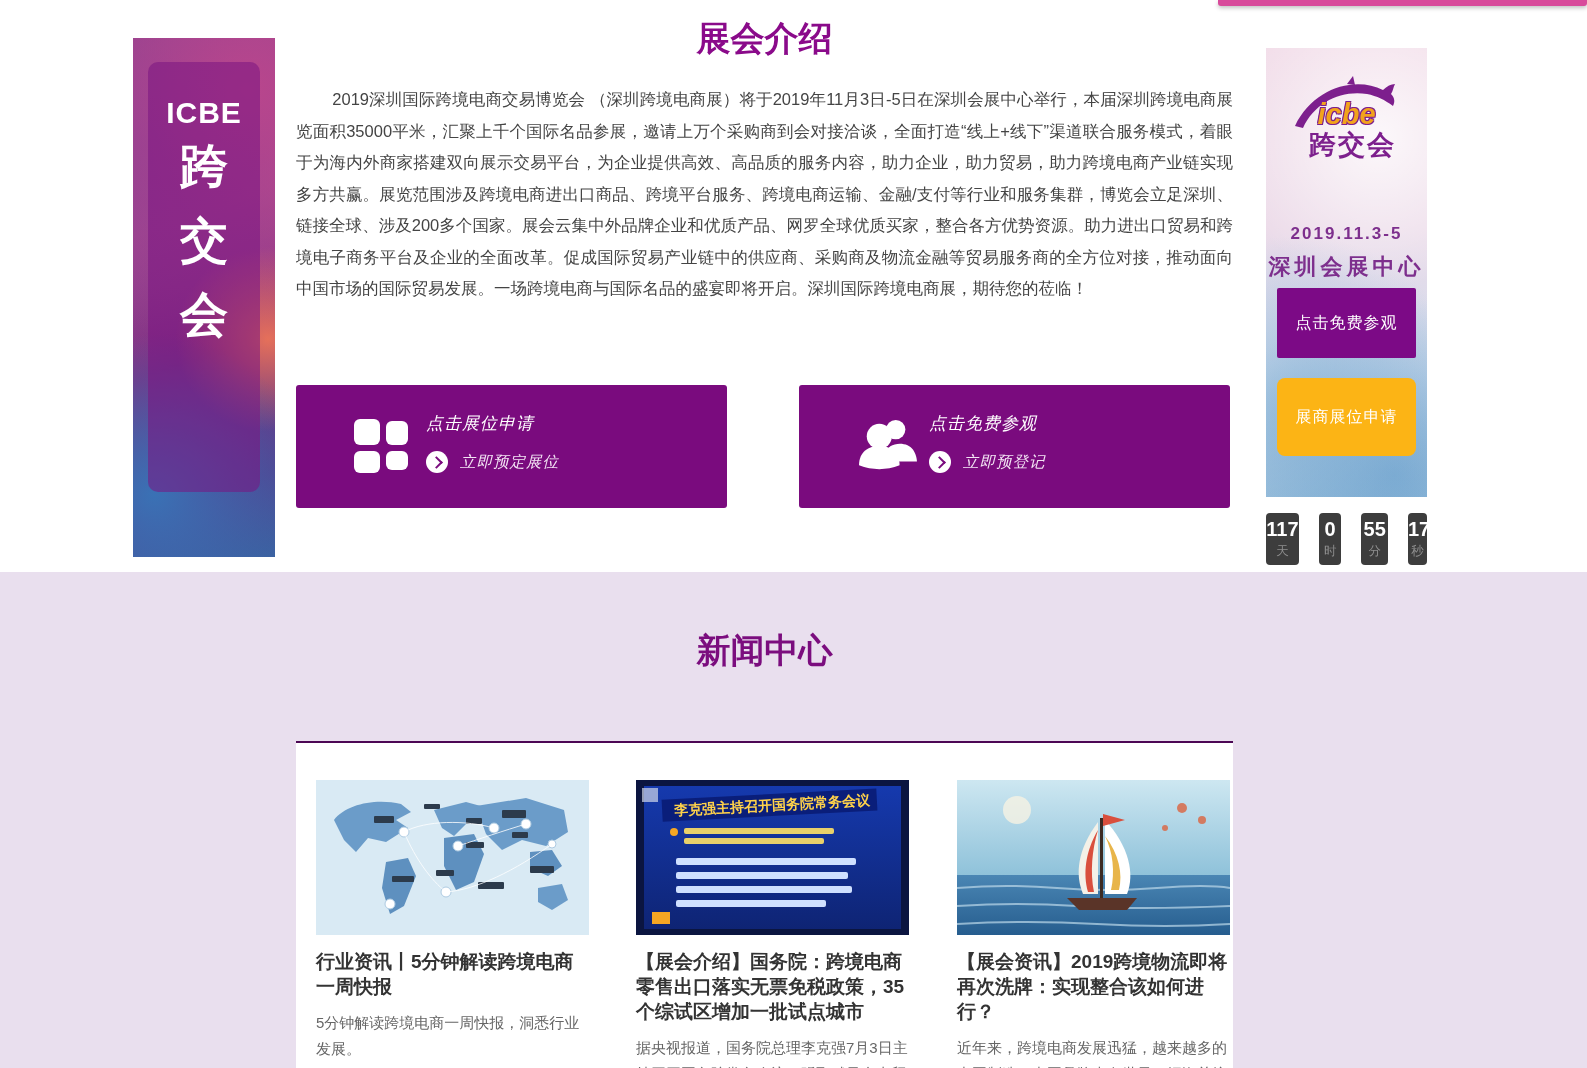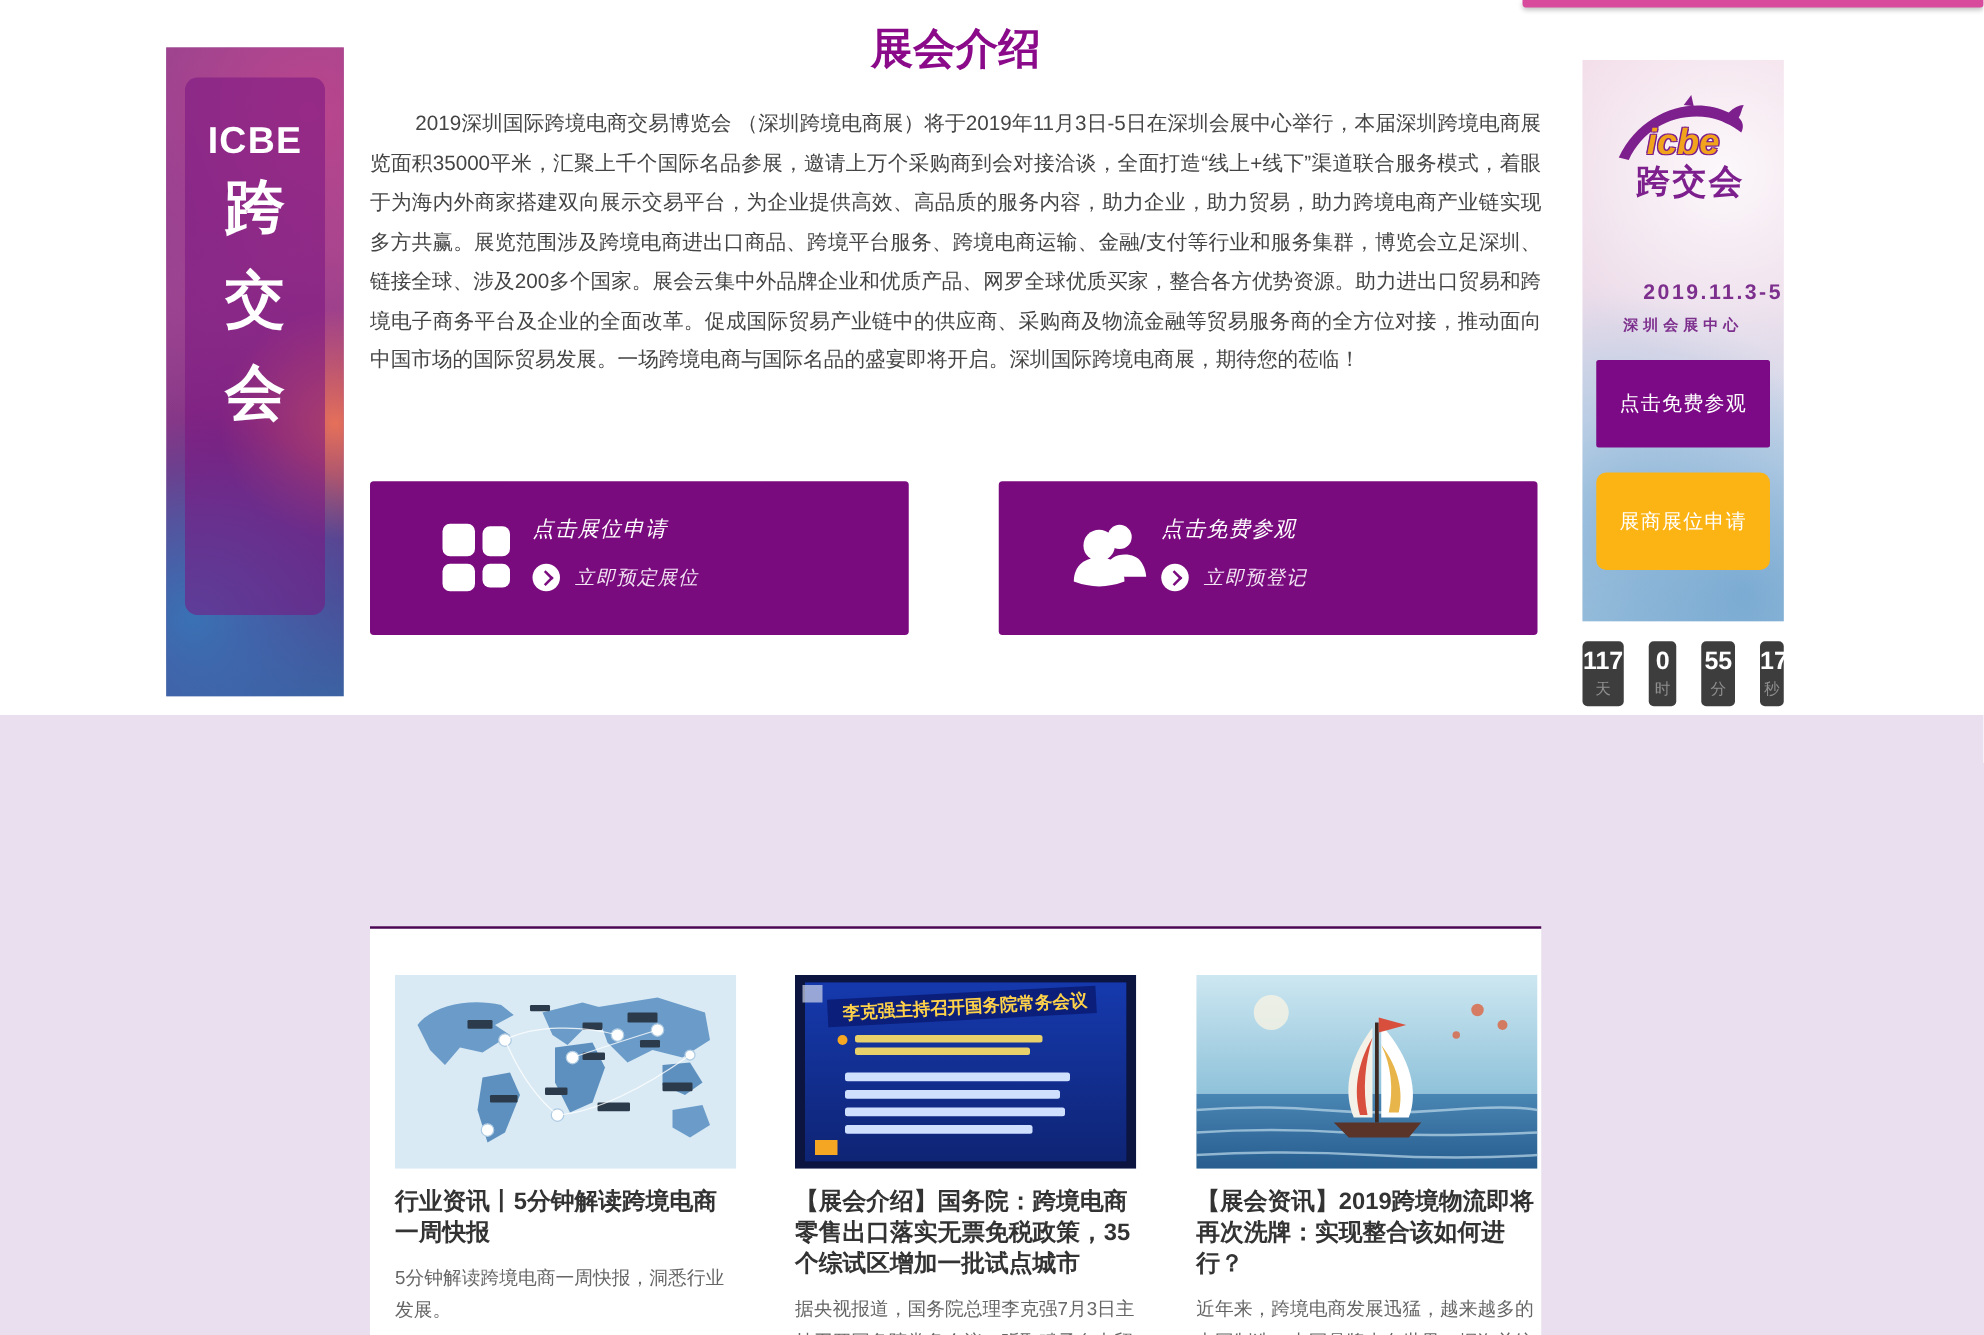--- a/index.html
+++ b/index.html
@@ -57,23 +57,23 @@
       radial-gradient(circle at 70% 20%, rgba(255,255,255,.8) 0%, rgba(255,255,255,0) 40%),
       radial-gradient(circle at 20% 80%, rgba(120,170,210,.55) 0%, rgba(120,170,210,0) 45%),
       radial-gradient(circle at 80% 95%, rgba(90,150,200,.6) 0%, rgba(90,150,200,0) 40%),
       linear-gradient(180deg, #f2dde9 0%, #ecdbe9 40%, #cfdcec 72%, #a9c8e0 100%); }
   .sb-logo { position:absolute; left:0; top:26px; width:161px; text-align:center; }
   .sb-fox { display:block; margin:0 auto; }
   .sb-logo-word { margin-top:-34px; font-size:29px; font-weight:bold; font-style:italic; color:#f2a31c;
     text-shadow:-1px -1px 0 #7d1f8d, 1px -1px 0 #7d1f8d, -1px 1px 0 #7d1f8d, 1px 1px 0 #7d1f8d; }
   .sb-logo-sub { margin-top:-4px; font-size:27px; font-weight:bold; color:#7d1f8d; letter-spacing:2px;padding-left:12px; }
   .sb-date { position:absolute; left:0; top:176px; width:161px; text-align:center;
-    color:#7d2f8d; font-weight:bold; font-size:17px; letter-spacing:2px;margin-left:24px; }
+    color:#7d2f8d; font-weight:bold; font-size:17px; letter-spacing:2px; }
   .sb-venue { position:absolute; left:0; top:204px; width:161px; text-align:center;
-    color:#7d2f8d; font-weight:bold; font-size:12px; letter-spacing:4px; }
+    color:#7d2f8d; font-weight:bold; font-size:22px; letter-spacing:4px; }
   .sb-btn { position:absolute; left:11px; width:139px; color:#fff; font-size:16px; letter-spacing:1px;
     display:flex; align-items:center; justify-content:center; cursor:pointer; border:none; }
   .sb-btn.visit { top:240px; height:70px; background:#7c0a86; border-radius:2px; }
   .sb-btn.booth { top:330px; height:78px; background:#fcb415; border-radius:8px; }
 
   
   .countdown { position:absolute; left:1266px; top:513px; width:161px; display:flex; gap:20px; }
   .cd-box { background:#3d3d3d; border-radius:4px; height:52px; text-align:center; padding-top:5px; }
   .cd-box.w1 { width:47px; } .cd-box.w2 { width:32px; } .cd-box.w3 { width:38px; } .cd-box.w4 { width:19px; }
   .cd-num { color:#fff; font-size:20px; font-weight:bold; }
@@ -179,20 +179,21 @@
       <div class="cd-num">55</div>
       <div class="cd-unit">分</div>
     </div>
     <div class="cd-box w4">
       <div class="cd-num">17</div>
       <div class="cd-unit">秒</div>
     </div>
   </div>
 
   <div class="news-section">
+    <h2 class="news-title">新闻中心</h2>
 
 
     <div class="news-panel">
 
       <div class="news-card c1">
         <svg class="news-img" viewBox="0 0 273 155">
           <rect width="273" height="155" fill="#d9eaf4"></rect>
           <path d="M18 40 C30 24 60 18 85 24 L95 32 L80 40 L92 48 L70 62 L52 58 L40 72 L28 60 Z" fill="#6b9cc9"></path>
           <path d="M70 82 L92 78 L100 96 L88 126 L74 134 L66 108 Z" fill="#5e90bf"></path>
           <path d="M118 30 L150 22 L172 28 L168 40 L150 44 L138 56 L126 48 Z" fill="#6b9cc9"></path>

